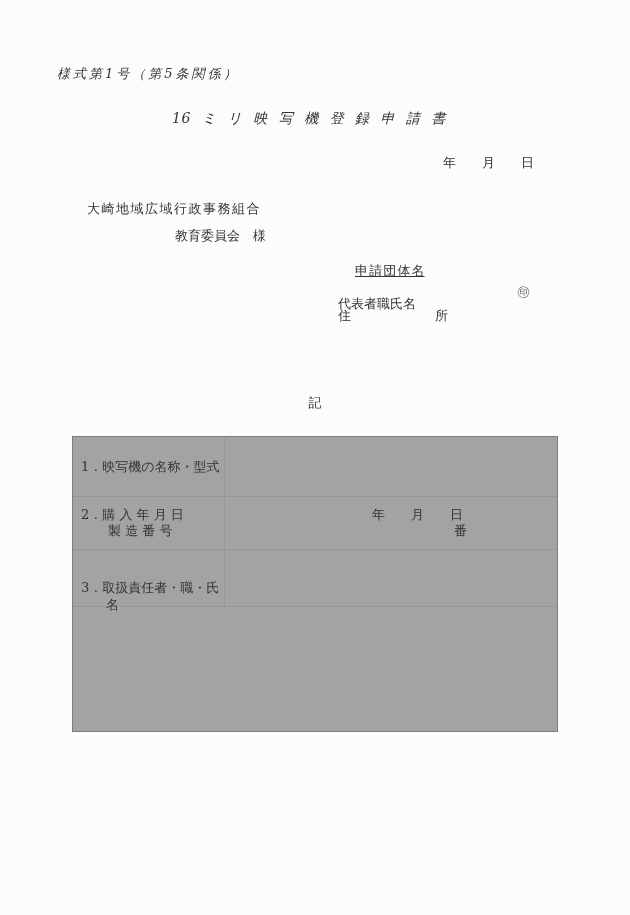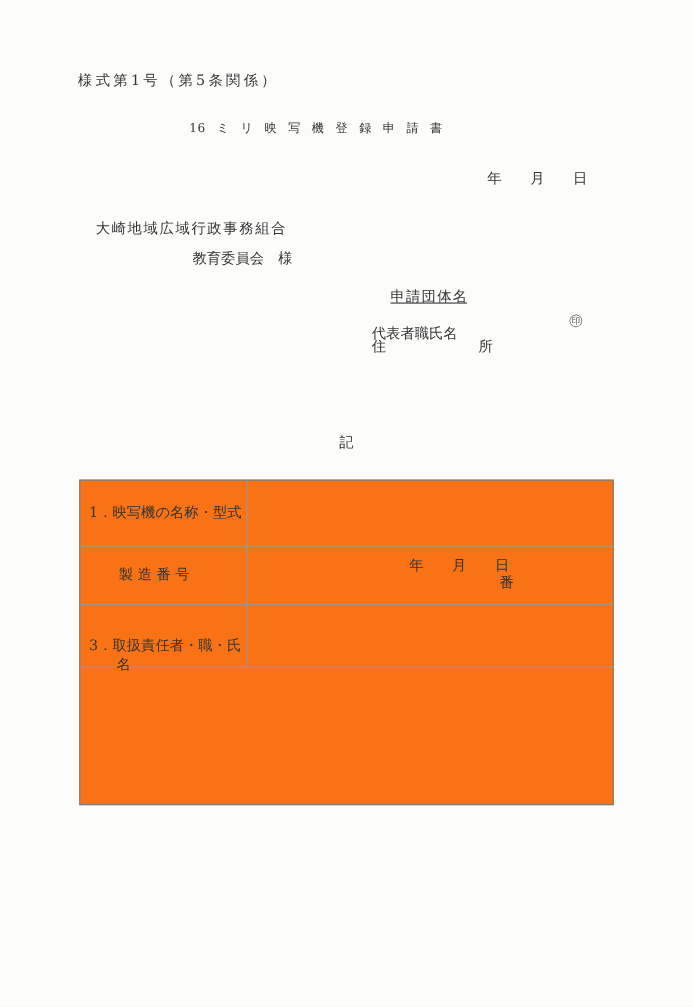--- a/index.html
+++ b/index.html
@@ -13,43 +13,43 @@
     height: 915px;
     margin: 0 auto;
     background: #fcfcfb;
     color: #333333;
     font-size: 13px;
     line-height: 1;
     overflow: hidden;
   }
   .abs { position: absolute; white-space: pre; }
 
-  .form-number { left: 71px; top: 67px; letter-spacing: 3px; }
-  .doc-title   { left: 172px; top: 111px; font-size: 11px; letter-spacing: 0.5px; word-spacing: 6px; }
+  .form-number { left: 57px; top: 67px; letter-spacing: 3px; font-style: italic; }
+  .doc-title   { left: 172px; top: 111px; font-size: 14px; letter-spacing: 0.5px; word-spacing: 6px; font-style: italic; }
   .date-line   { left: 443px; top: 156px; }
   .org-line1   { left: 87px;  top: 202px; letter-spacing: 1.5px; }
   .org-line2   { left: 175px; top: 229px; }
 
   .applicant-line1 { left: 355px; top: 264px; word-spacing: -3px; text-decoration: underline; }
   .applicant-line2 { left: 338px; top: 297px; }
   .seal            { left: 517px; top: 285px; font-size: 13px; color: #4a4a4a; }
   .address-line    { left: 338px; top: 309px; width: 110px; display: flex; justify-content: space-between; white-space: normal; }
 
   .body-text  { left: 85px; top: 351px; }
   .ki-marker  { left: 0; top: 396px; width: 630px; text-align: center; }
 
   .reg-table {
     position: absolute;
     left: 72px; top: 436px;
     width: 486px; height: 296px;
     border: 1px solid #7d7d7d;
     box-sizing: border-box;
     display: grid;
     grid-template-rows: 60px 53px 57px auto;
-    background: #f97316;
+    background: #a3a3a3;
   }
   .t-row { display: flex; box-sizing: border-box; }
   .t-row.bordered { border-bottom: 1px solid #979797; }
   .cell-left {
     width: 152px;
     box-sizing: border-box;
     border-right: 1px solid #979797;
     display: flex;
     flex-direction: column;
     justify-content: center;
@@ -108,20 +108,21 @@
 
     <div class="t-row bordered">
       <div class="cell-left">
         <div class="cl-line1">1．映写機の名称・型式</div>
       </div>
       <div class="cell-right"></div>
     </div>
 
     <div class="t-row bordered">
       <div class="cell-left">
+        <div class="cl-line1">2．購 入 年 月 日</div>
         <div class="cl-line2">製 造 番 号</div>
       </div>
       <div class="cell-right">
         <div class="cr-line1">年　　月　　日</div>
         <div class="cr-line2">番</div>
       </div>
     </div>
 
     <div class="t-row bordered">
       <div class="cell-left">

